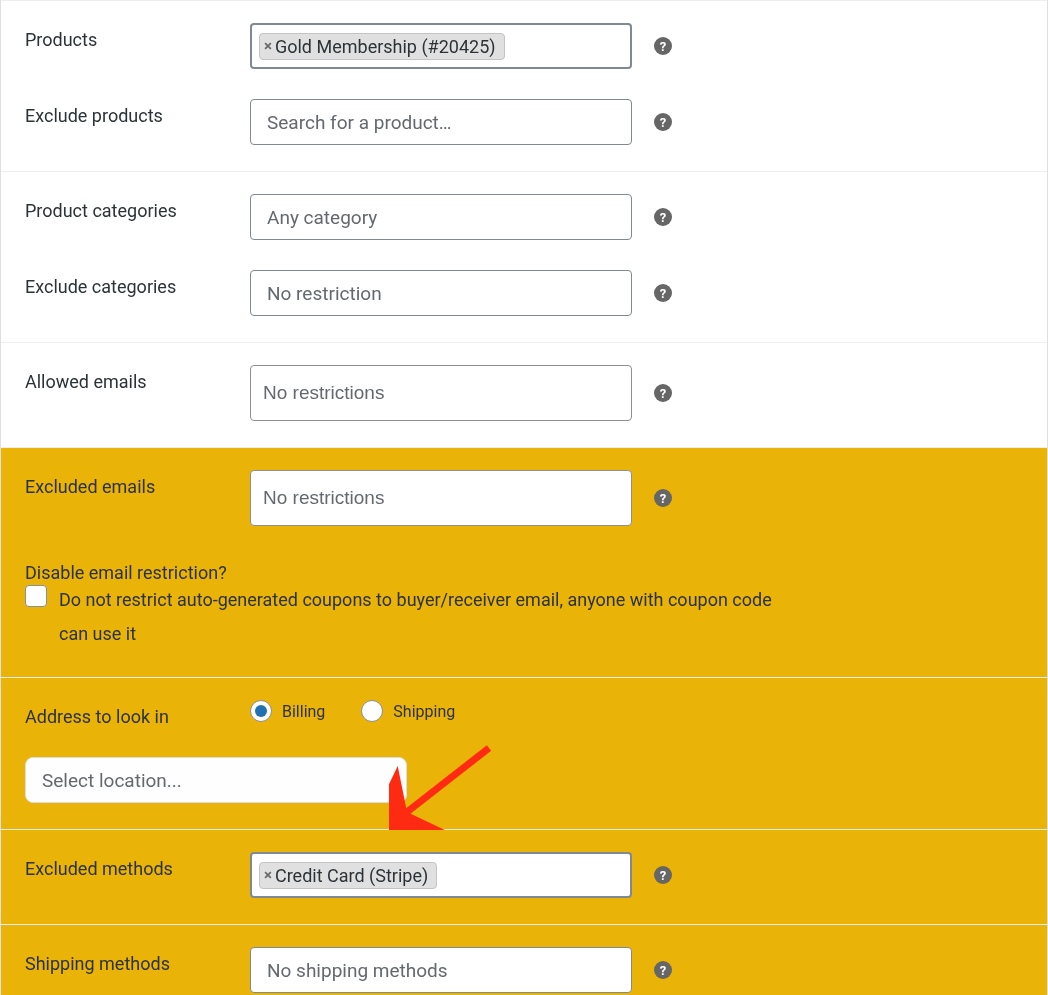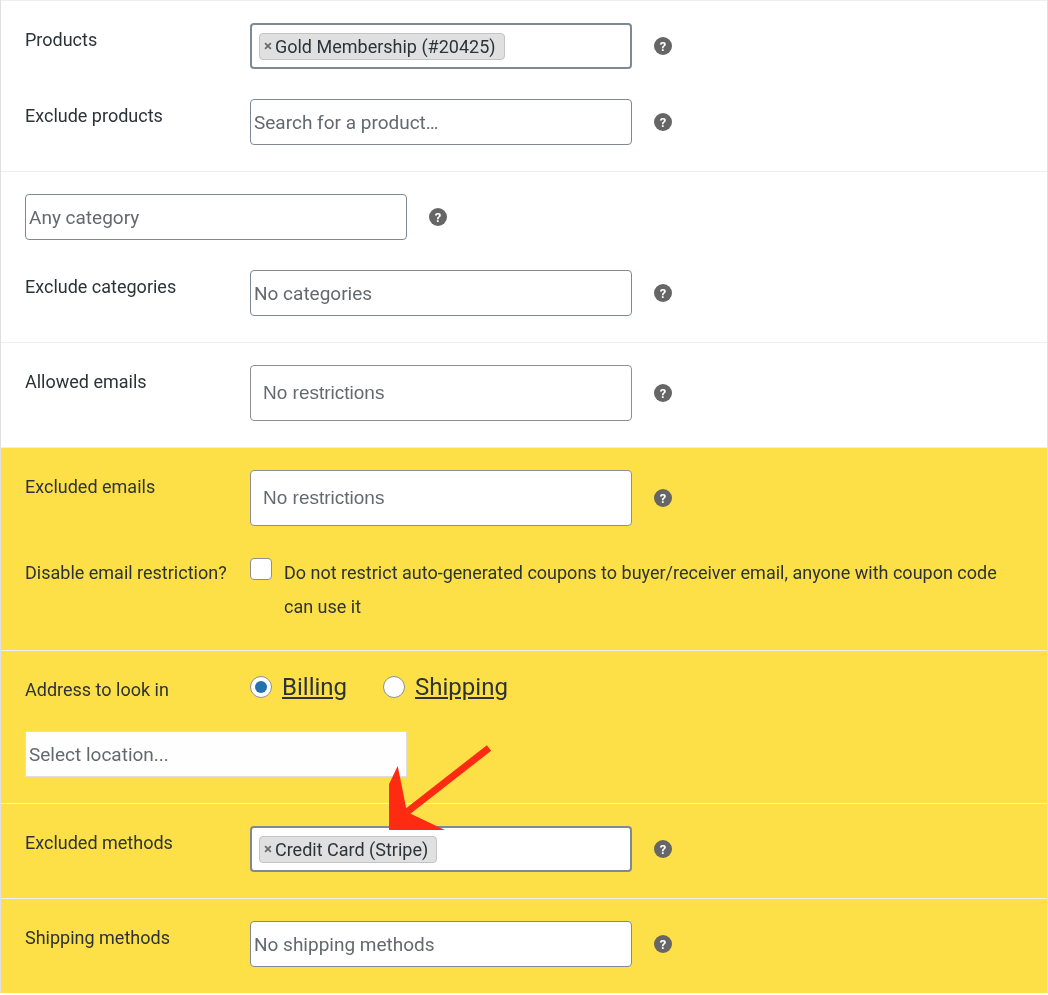--- a/index.html
+++ b/index.html
@@ -9,21 +9,21 @@
       color: #2c3338;
       background: #fff;
       width: 1048px;
     }
     .panel { border-left: 1px solid #e0e0e0; border-right: 1px solid #e0e0e0; }
     .section {
       border-top: 1px solid #eee;
       padding: 6px 0 12px 0;
       background: #fff;
     }
-    .section.green { background: #fde047; }
+    .section.green { background: #eab308; }
     .section.first { border-top: 1px solid #eee; }
     .row {
       display: flex;
       align-items: flex-start;
       padding: 16px 24px 14px 24px;
     }
     .label-col {
       width: 225px;
       flex-shrink: 0;
       padding-top: 6px;
@@ -35,30 +35,30 @@
       display: flex;
       align-items: center;
     }
     .field-col.grow { flex: 1 1 auto; }
     .select-box {
       width: 382px;
       min-height: 46px;
       border: 1px solid #7e8993;
       border-radius: 4px;
       background: #fff;
-      padding: 6px 3px;
+      padding: 6px 16px;
       display: flex;
       align-items: center;
       flex-wrap: wrap;
       gap: 4px;
     }
     .select-box.thick { border: 2px solid #7e8993; padding: 5px 7px; }
     .select-box.flat {
       border: 1px solid #ddd;
-      border-radius: 0;
+      border-radius: 8px;
       background: #fefefe;
     }
     .placeholder-text { color: #646970; font-size: 19px; }
     .tag-chip {
       display: inline-flex;
       align-items: center;
       background: #e0e0e0;
       border: 1px solid #c3c4c7;
       border-radius: 4px;
       padding: 2px 8px 2px 4px;
@@ -128,21 +128,21 @@
       justify-content: center;
       flex-shrink: 0;
     }
     .radio.checked::after {
       content: "";
       width: 12px;
       height: 12px;
       border-radius: 50%;
       background: #2271b1;
     }
-    .radio-label { font-size: 24px; color: #2c3338; text-decoration: underline; }
+    .radio-label { font-size: 16px; color: #2c3338; }
     .arrow {
       position: absolute;
       pointer-events: none;
     }
   </style>
 </head>
 <body>
 
 <div class="panel" style="position:relative;">
 
@@ -165,32 +165,33 @@
         <div class="select-box">
           <span class="placeholder-text">Search for a product…</span>
         </div>
         <span class="help-icon">?</span>
       </div>
     </div>
   </div>
 
   <div class="section">
     <div class="row">
+      <div class="label-col">Product categories</div>
       <div class="field-col">
         <div class="select-box">
           <span class="placeholder-text">Any category</span>
         </div>
         <span class="help-icon">?</span>
       </div>
     </div>
     <div class="row">
       <div class="label-col">Exclude categories</div>
       <div class="field-col">
         <div class="select-box">
-          <span class="placeholder-text">No categories</span>
+          <span class="placeholder-text">No restriction</span>
         </div>
         <span class="help-icon">?</span>
       </div>
     </div>
   </div>
 
   <div class="section">
     <div class="row">
       <div class="label-col">Allowed emails</div>
       <div class="field-col">
@@ -201,21 +202,21 @@
   </div>
 
   <div class="section green">
     <div class="row">
       <div class="label-col">Excluded emails</div>
       <div class="field-col">
         <input type="text" class="text-input" placeholder="No restrictions" style="">
         <span class="help-icon">?</span>
       </div>
     </div>
-    <div class="row" style="align-items:flex-start;">
+    <div class="row" style="align-items:flex-start;flex-direction:column;">
       <div class="label-col">Disable email restriction?</div>
       <div class="field-col grow" style="align-items:flex-start;">
         <span class="checkbox"></span>
         <span class="desc-text">Do not restrict auto-generated coupons to buyer/receiver email, anyone with coupon code can use it</span>
       </div>
     </div>
   </div>
 
   <div class="section green">
     <div class="row">

